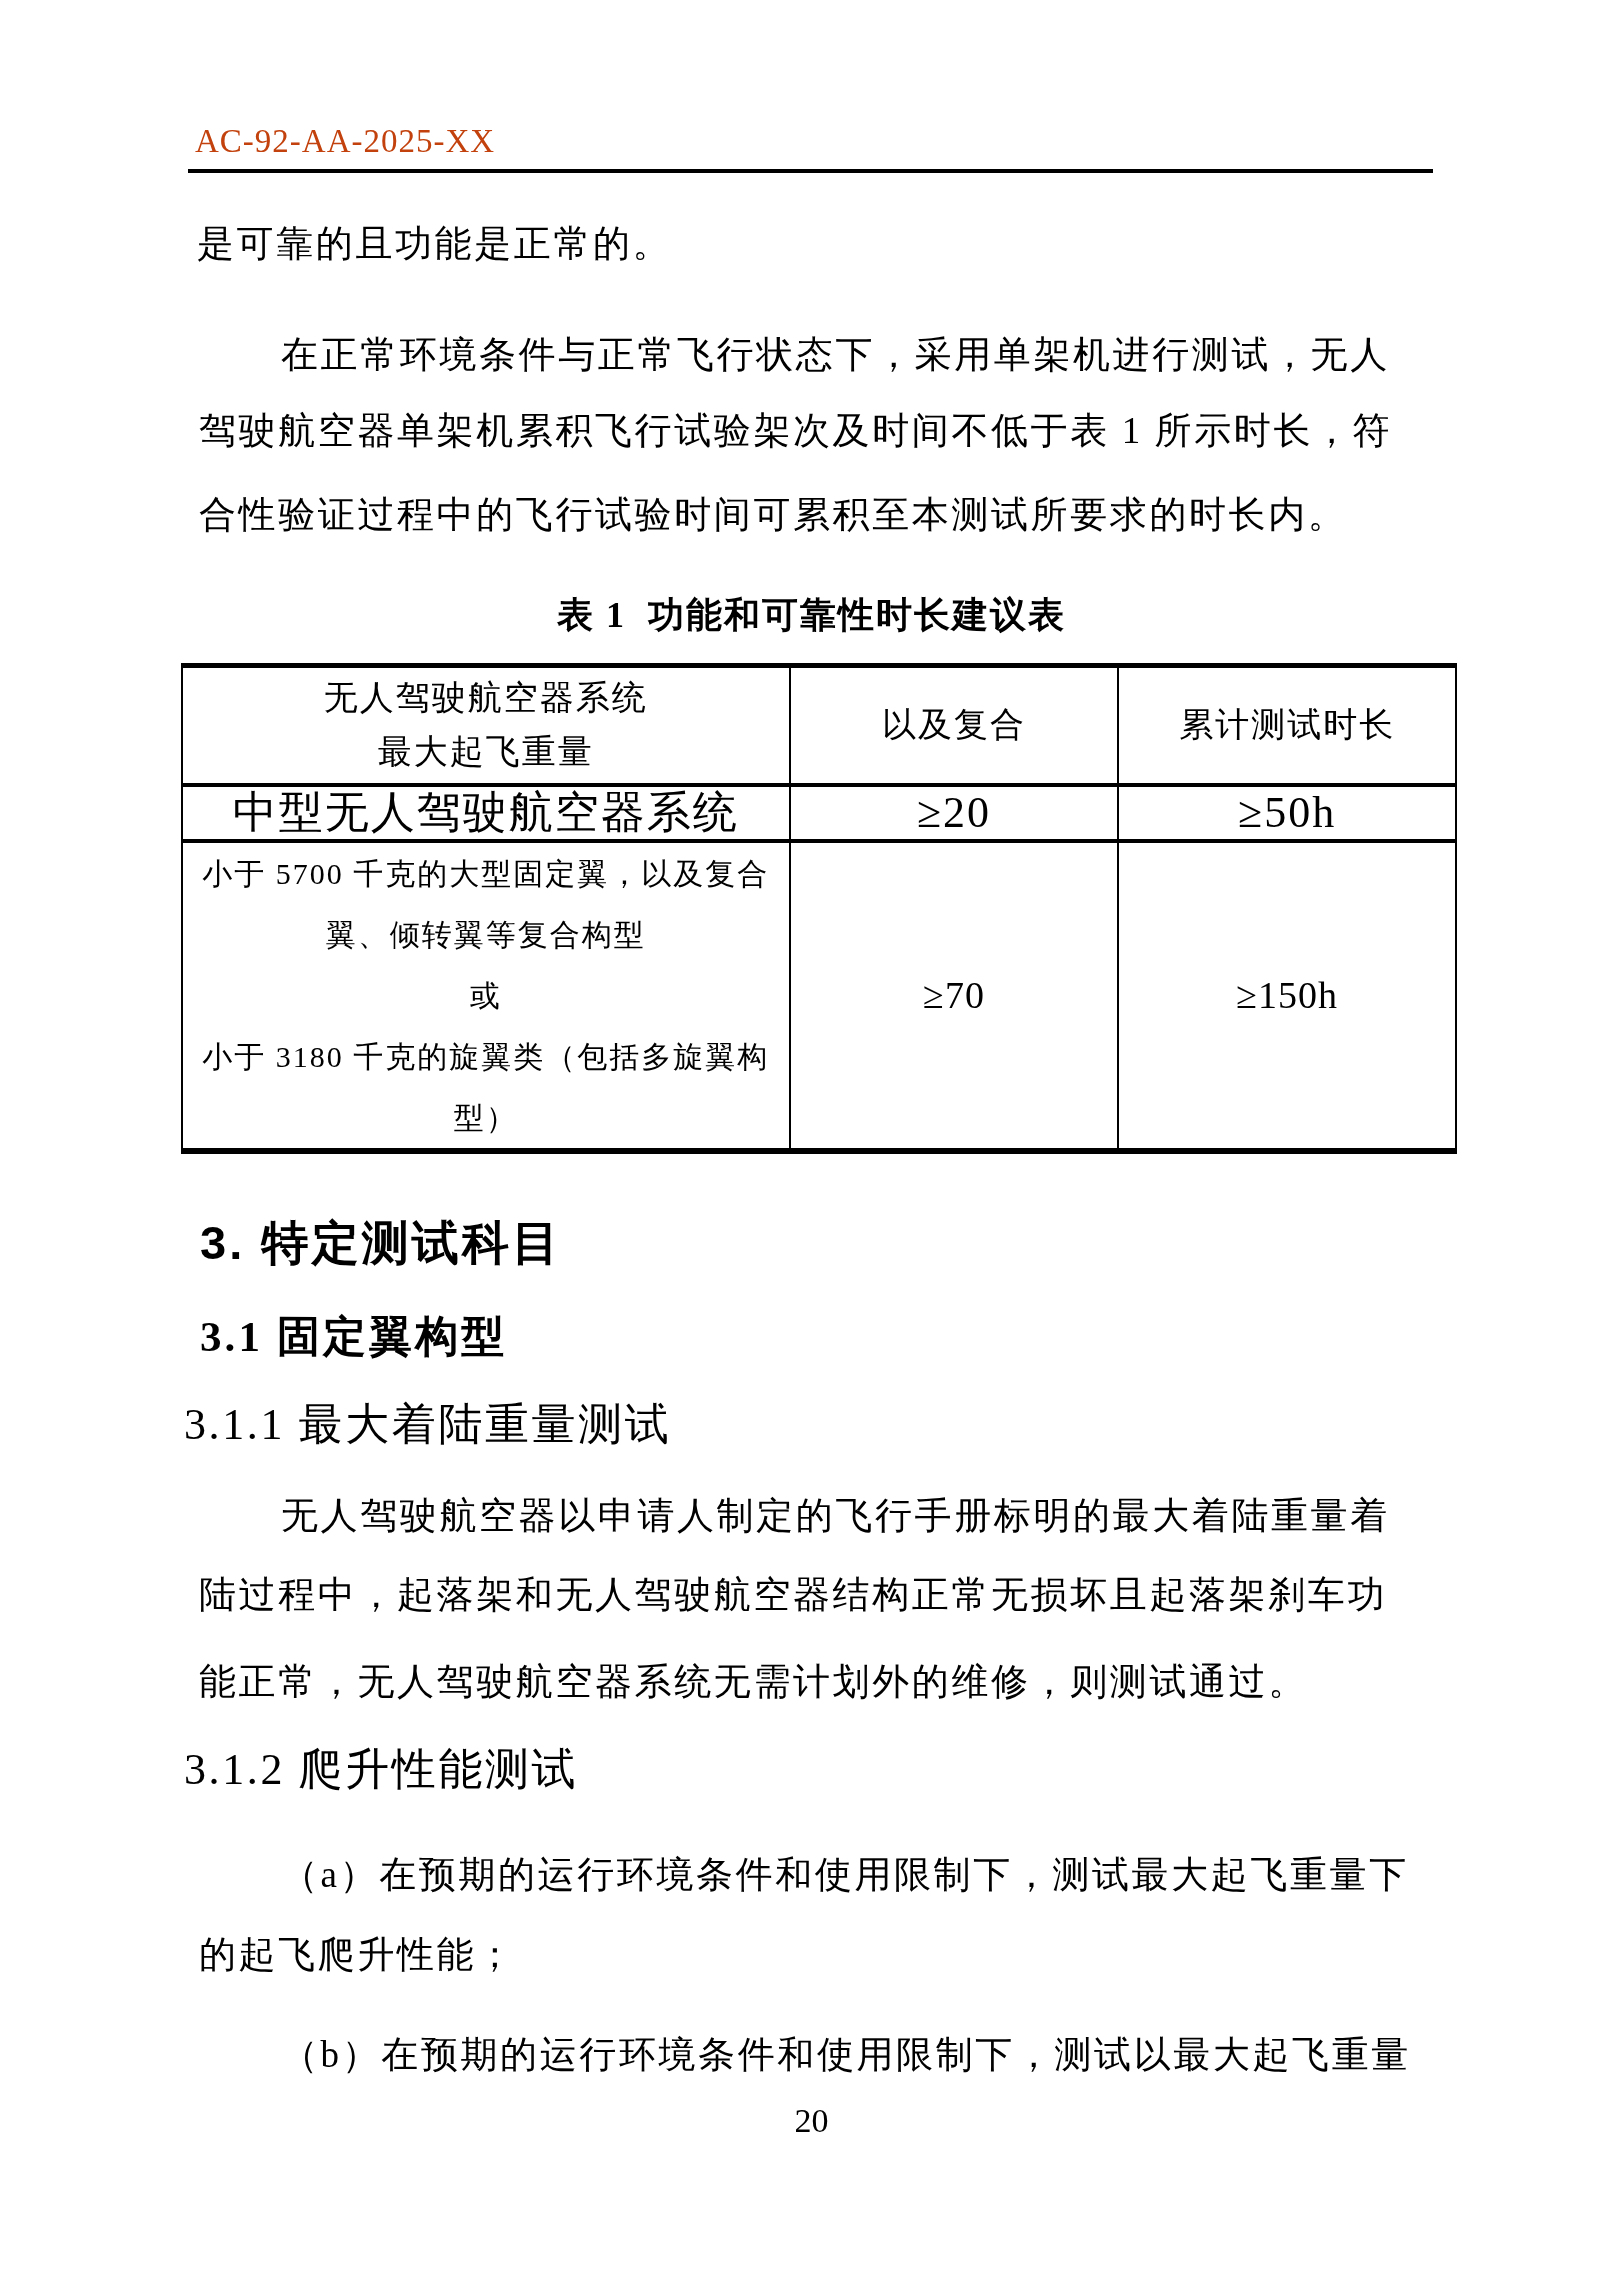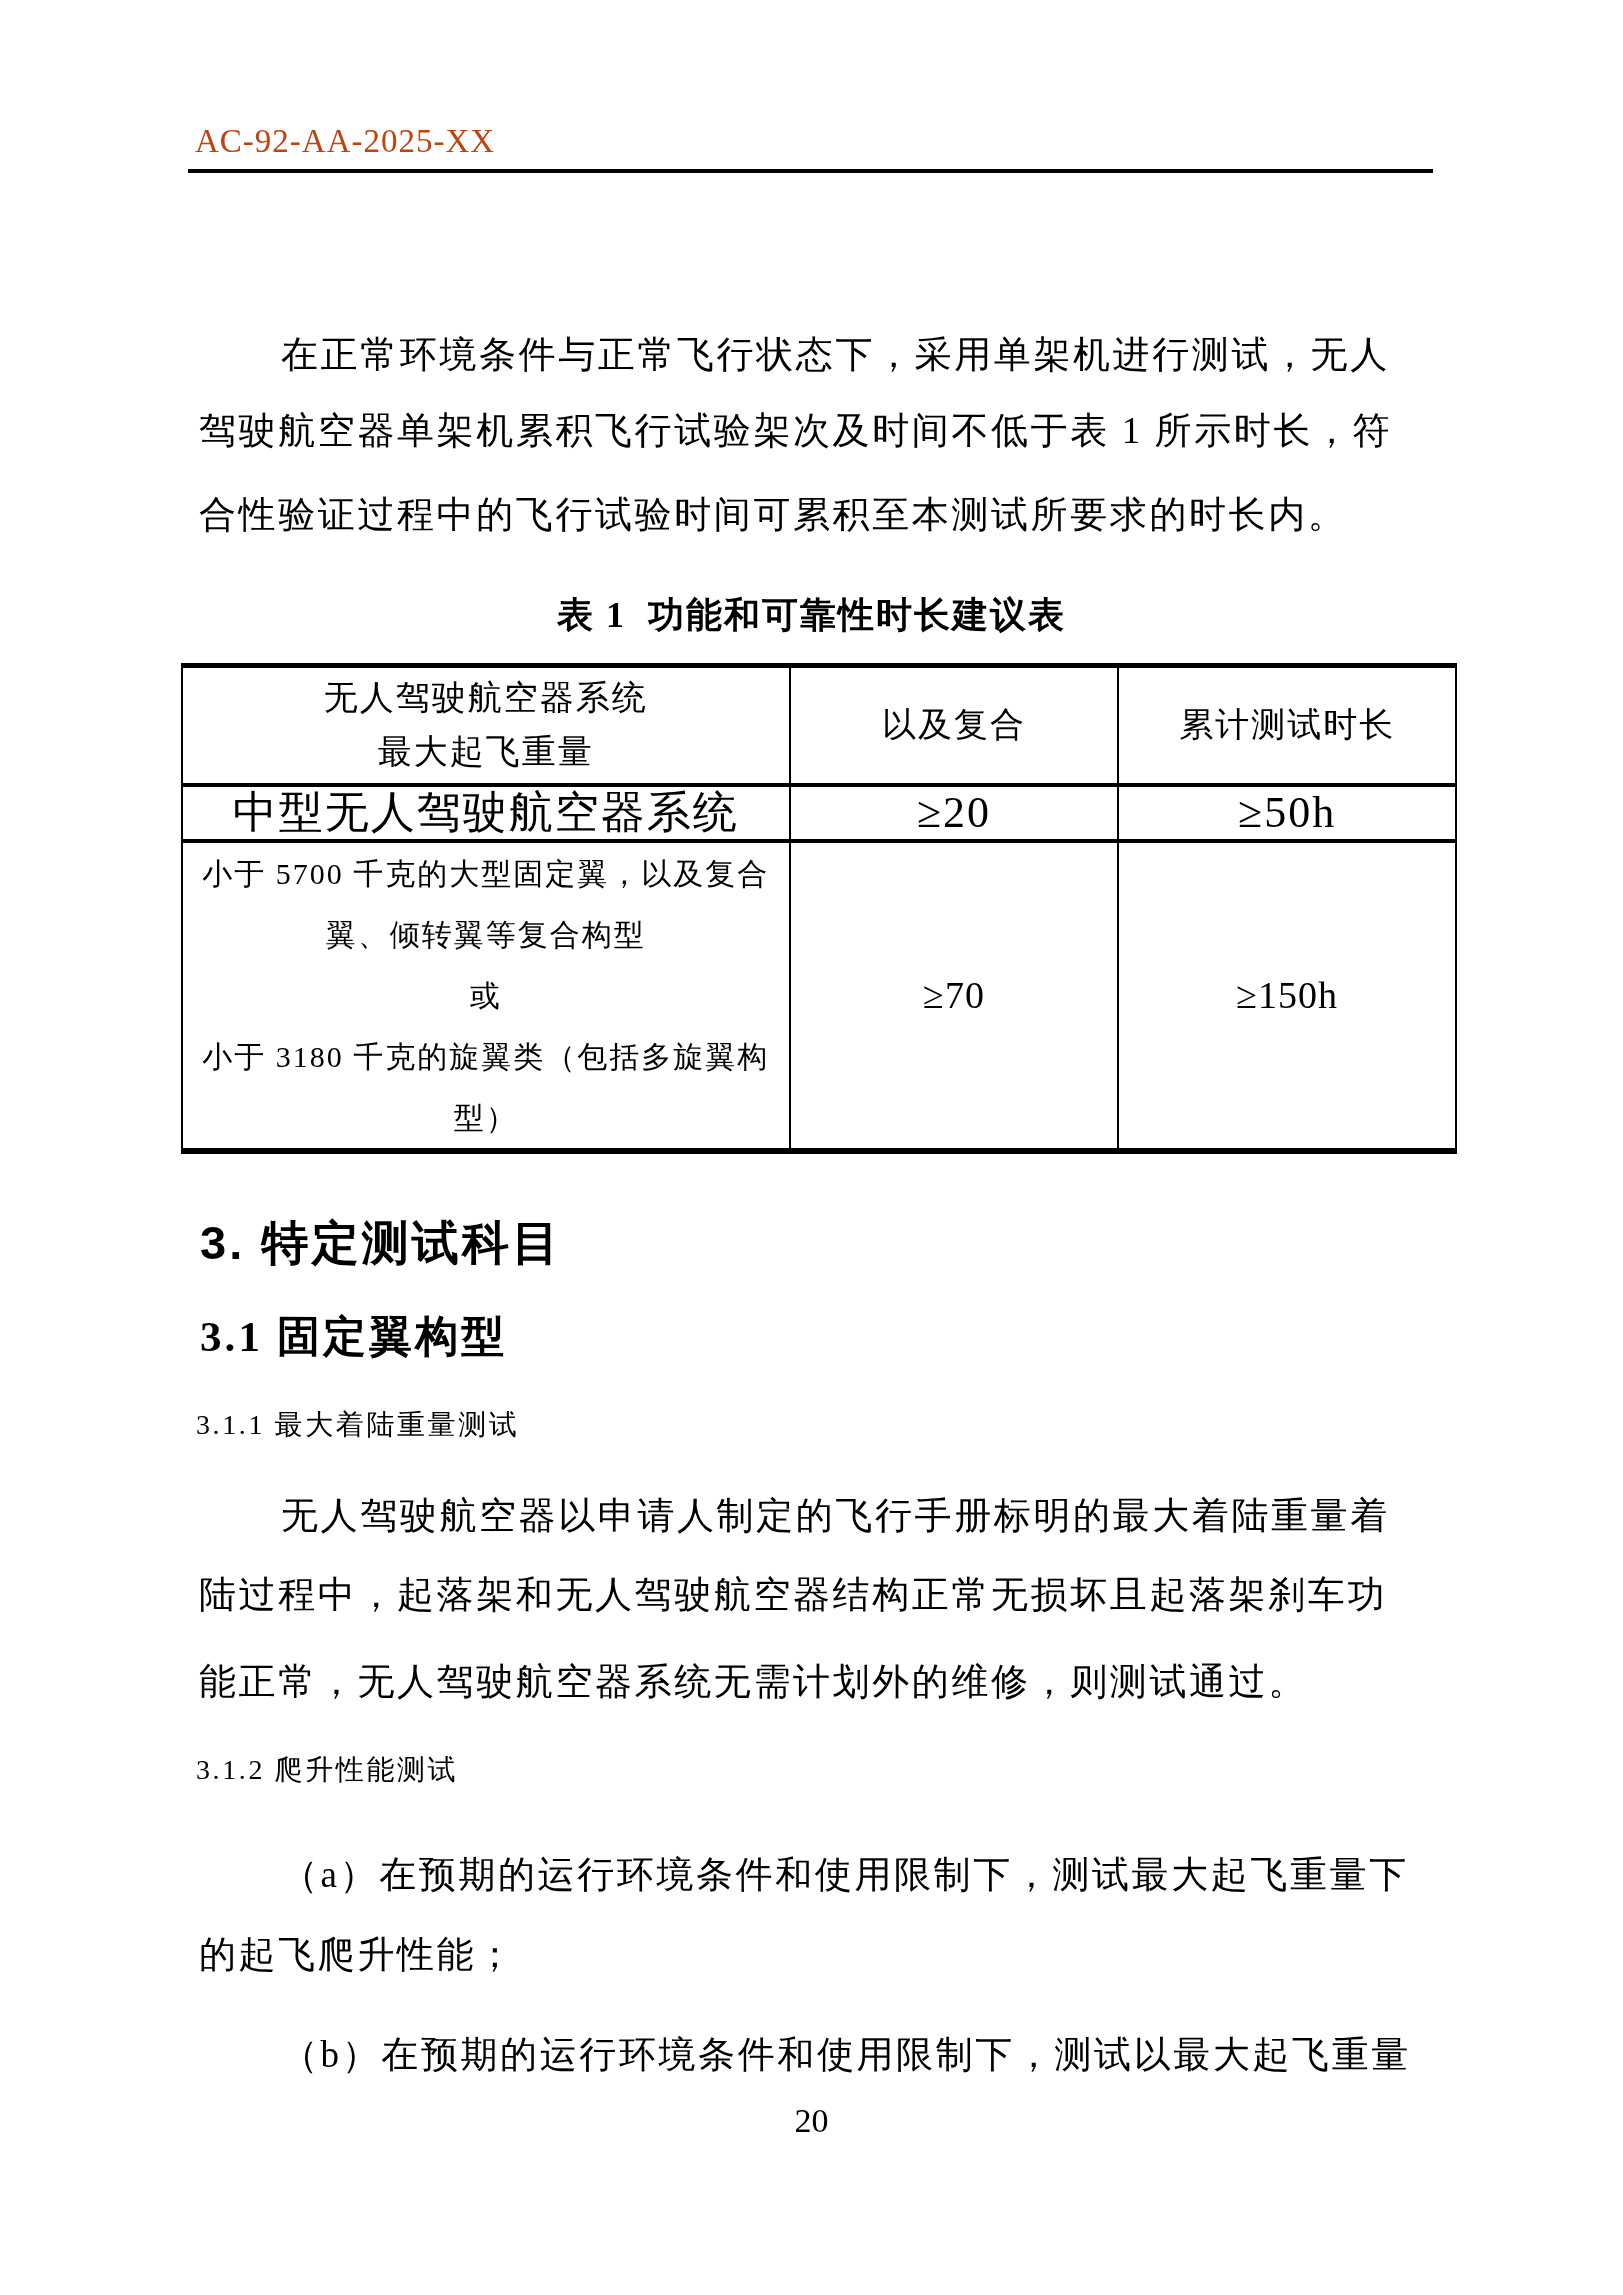--- a/index.html
+++ b/index.html
@@ -75,41 +75,42 @@
     font-family:"Liberation Sans","DejaVu Sans",sans-serif;
     font-weight:bold;font-size:47px;line-height:63px;letter-spacing:3.1px;
     white-space:nowrap;
   }
   .h-l2{
     position:absolute;left:200px;top:1307px;
     font-weight:bold;font-size:43px;line-height:60px;letter-spacing:3.1px;
     white-space:nowrap;
   }
   .h-l3{
-    position:absolute;left:196px;
-    font-size:28px;line-height:57px;letter-spacing:2.6px;
+    position:absolute;left:184px;
+    font-size:44px;line-height:57px;letter-spacing:2.6px;
     white-space:nowrap;
     text-align:right;
   }
   .h311{top:1396px;}
   .h312{top:1741px;}
   
   .page-number{
     position:absolute;left:0;top:2100px;width:100%;
     text-align:center;font-size:34px;line-height:41px;
   }
 </style>
 </head>
 <body>
 
 <div class="page">
 
   <div class="doc-code" style="color: #c2410c;">AC-92-AA-2025-XX</div>
   <div class="header-rule"></div>
 
+  <div class="bline" style="left:197px;top:216px">是可靠的且功能是正常的。</div>
 
   <div class="bline indent" style="top:319px">在正常环境条件与正常飞行状态下，采用单架机进行测试，无人</div>
   <div class="bline flush" style="top:403px">驾驶航空器单架机累积飞行试验架次及时间不低于表 1 所示时长，符</div>
   <div class="bline flush" style="top:487px">合性验证过程中的飞行试验时间可累积至本测试所要求的时长内。</div>
 
   <div class="table-caption">表 1  功能和可靠性时长建议表</div>
 
   <table class="uas-table">
     <colgroup>
       <col style="width:47.7%">

